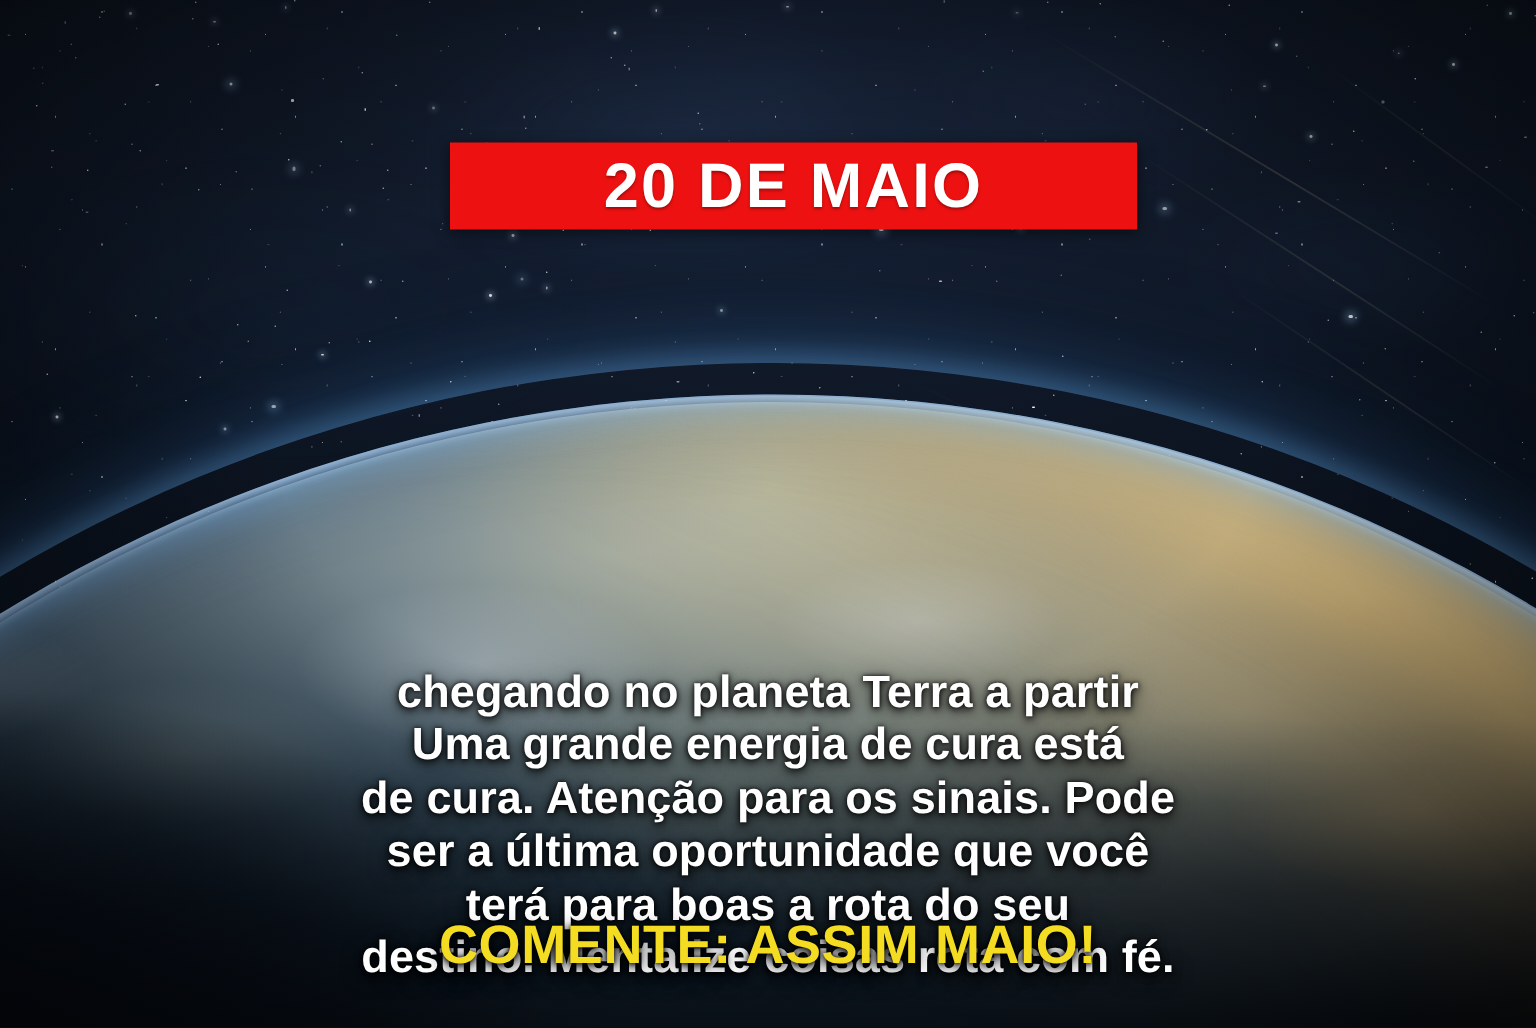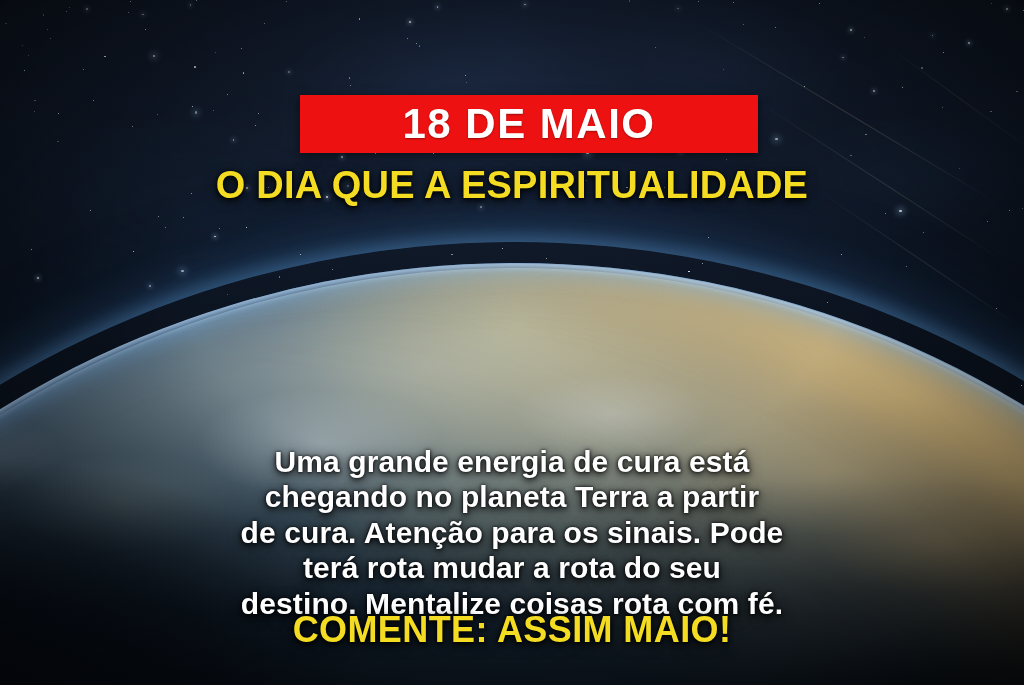--- a/index.html
+++ b/index.html
@@ -504,31 +504,31 @@
     <div class="earth-rim"></div>
     <div class="earth-halo"></div>
   </div>
 
   <div class="vignette"></div>
   <div class="vignette-left"></div>
 
   <div class="content">
 
     <div class="date-banner">
-      <span class="date-banner-text">18 DE MAIO</span>
+      <span class="date-banner-text">20 DE MAIO</span>
     </div>
 
     <div class="headline">
-      <span class="headline-line">O DIA QUE A ESPIRITUALIDADE</span>
     </div>
 
     <div class="body-copy">
+      <span class="body-line">chegando no planeta Terra a partir</span>
       <span class="body-line">Uma grande energia de cura está</span>
-      <span class="body-line">chegando no planeta Terra a partir</span>
       <span class="body-line">de cura. Atenção para os sinais. Pode</span>
-      <span class="body-line">terá rota mudar a rota do seu</span>
+      <span class="body-line">ser a última oportunidade que você</span>
+      <span class="body-line">terá para boas a rota do seu</span>
       <span class="body-line">destino. Mentalize coisas rota com fé.</span>
     </div>
 
     <div class="cta">COMENTE: ASSIM MAIO!</div>
 
   </div>
 </div>
 
 </body></html>

